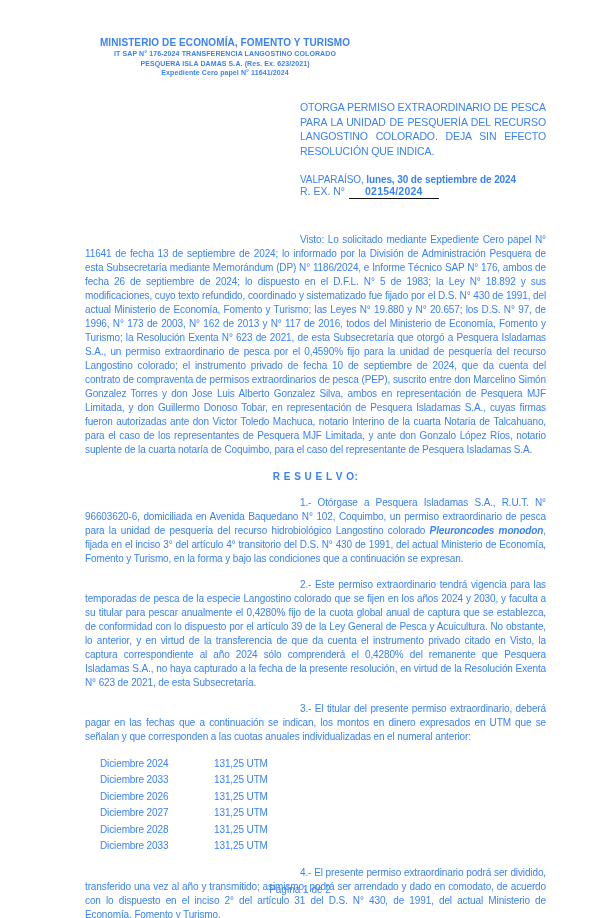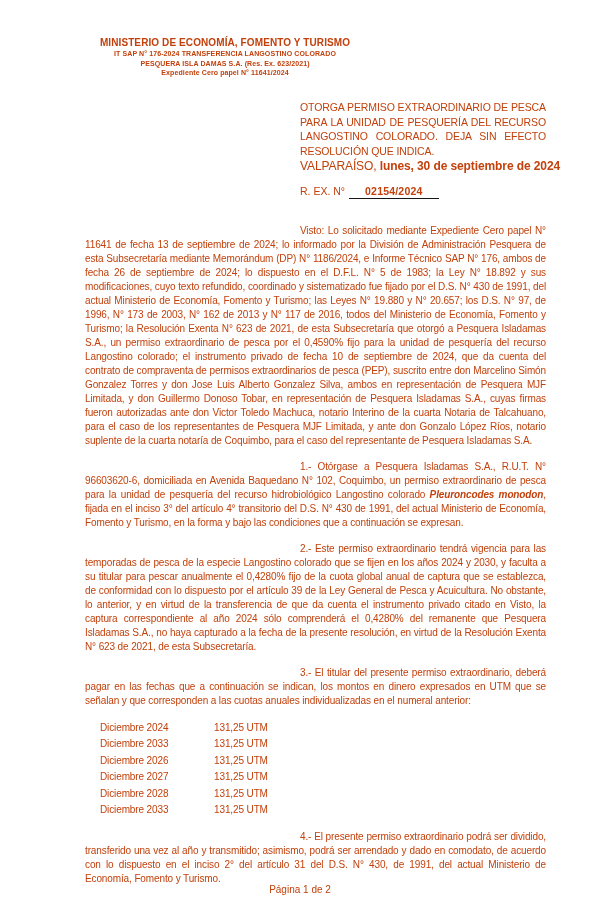--- a/index.html
+++ b/index.html
@@ -1,51 +1,51 @@
 <!DOCTYPE html>
 <html><head>
 <meta charset="utf-8">
 <style>
   html,body { margin:0; padding:0; background:#ffffff; }
   .page {
     position:relative;
     width:600px; height:918px;
     background:#ffffff;
-    color:#c2410c;
+    color:#3b82f6;
     font-family:"Liberation Sans","DejaVu Sans",sans-serif;
     overflow:hidden;
   }
   
   .letterhead { position:absolute; top:36px; left:85px; width:280px; text-align:center; }
   .ministry { font-size:10px; font-weight:bold; letter-spacing:0.1px; line-height:13px; }
   .subsecretaria { font-size:10.5px; font-weight:bold; text-decoration:underline; text-underline-offset:1px; line-height:14px; }
   .ref-line { font-size:7px; font-weight:bold; line-height:9.5px; letter-spacing:0.1px; }
   .ref-line:first-of-type { margin-top:2px; }
 
   
   .subject {
     position:absolute; top:100px; left:300px; width:246px;
     font-size:10.5px; line-height:14.6px; text-align:justify; letter-spacing:-0.1px;
   }
-  .place-date { position:absolute; top:159px; left:300px; font-size:12px; letter-spacing:-0.1px; }
+  .place-date { position:absolute; top:174px; left:300px; font-size:10px; letter-spacing:-0.1px; }
   .place-date b { font-weight:bold; }
   .res-num { position:absolute; top:185px; left:300px; font-size:10.5px; }
   .res-num .value {
     border-bottom:1px solid #161616;
     padding:0 16px 1px 16px; margin-left:4px;
     font-weight:bold; letter-spacing:0.2px;
   }
 
   
   .body {
     position:absolute; top:217px; left:85px; width:461px;
     font-size:10px; line-height:14px; letter-spacing:-0.12px;
   }
   .par { text-align:justify; text-indent:215px; margin:12px 0 0 0; }
-  .par.first { margin-top:7px; }
+  .par.first { margin-top:16px; }
   .species { font-style:italic; font-weight:bold; }
   .resuelvo-heading { text-align:center; font-weight:bold; margin-top:13px; letter-spacing:0.5px; }
 
   
   .pay-table { margin:12px 0 1px 15px; }
   .pay-row { display:flex; line-height:16.4px; }
   .pay-month { width:114px; }
   .pay-amount { }
 
   
@@ -71,20 +71,21 @@
   </div>
 
   <div class="res-num">
     <span>R. EX. N°</span><span class="value">02154/2024</span>
   </div>
 
   <div class="body">
 
     <p class="par first">Visto: Lo solicitado mediante Expediente Cero papel N° 11641 de fecha 13 de septiembre de 2024; lo informado por la División de Administración Pesquera de esta Subsecretaría mediante Memorándum (DP) N° 1186/2024, e Informe Técnico SAP N° 176, ambos de fecha 26 de septiembre de 2024; lo dispuesto en el D.F.L. N° 5 de 1983; la Ley N° 18.892 y sus modificaciones, cuyo texto refundido, coordinado y sistematizado fue fijado por el D.S. N° 430 de 1991, del actual Ministerio de Economía, Fomento y Turismo; las Leyes N° 19.880 y N° 20.657; los D.S. N° 97, de 1996, N° 173 de 2003, N° 162 de 2013 y N° 117 de 2016, todos del Ministerio de Economía, Fomento y Turismo; la Resolución Exenta N° 623 de 2021, de esta Subsecretaría que otorgó a Pesquera Isladamas S.A., un permiso extraordinario de pesca por el 0,4590% fijo para la unidad de pesquería del recurso Langostino colorado; el instrumento privado de fecha 10 de septiembre de 2024, que da cuenta del contrato de compraventa de permisos extraordinarios de pesca (PEP), suscrito entre don Marcelino Simón Gonzalez Torres y don Jose Luis Alberto Gonzalez Silva, ambos en representación de  Pesquera MJF Limitada, y don Guillermo Donoso Tobar, en representación de Pesquera Isladamas S.A., cuyas firmas fueron autorizadas ante don Victor Toledo Machuca, notario Interino de la cuarta Notaria de Talcahuano, para el caso de los representantes de Pesquera MJF Limitada, y ante don Gonzalo López Ríos, notario suplente de la cuarta notaría de Coquimbo, para el caso del representante de Pesquera Isladamas S.A.</p>
 
+    <div class="resuelvo-heading">R E S U E L V O:</div>
 
     <p class="par"><span>1.- Otórgase a Pesquera Isladamas S.A., R.U.T. N° 96603620-6, domiciliada en Avenida Baquedano N° 102, Coquimbo, un permiso extraordinario de pesca para la unidad de pesquería del recurso hidrobiológico Langostino colorado </span><span class="species">Pleuroncodes monodon</span><span>, fijada en el inciso 3° del artículo 4° transitorio del D.S. N° 430 de 1991, del actual Ministerio de Economía, Fomento y Turismo, en la forma y bajo las condiciones que a continuación se expresan.</span></p>
 
     <p class="par">2.- Este permiso extraordinario tendrá vigencia para las temporadas de pesca de la especie Langostino colorado que se fijen en los años 2024 y 2030, y faculta a su titular para pescar anualmente el 0,4280% fijo de la cuota global anual de captura que se establezca, de conformidad con lo dispuesto por el artículo 39 de la Ley General de Pesca y Acuicultura. No obstante, lo anterior, y en virtud de la transferencia de que da cuenta el instrumento privado citado en Visto, la captura correspondiente al año 2024 sólo comprenderá el 0,4280% del remanente que Pesquera Isladamas S.A., no haya capturado a la fecha de la presente resolución, en virtud de la Resolución Exenta N° 623 de 2021, de esta Subsecretaría.</p>
 
     <p class="par">3.- El titular del presente permiso extraordinario, deberá pagar en las fechas que a continuación se indican, los montos en dinero expresados en UTM que se señalan y que corresponden a las cuotas anuales individualizadas en el numeral anterior:</p>
 
     <div class="pay-table">
       <div class="pay-row">
         <span class="pay-month">Diciembre 2024</span>

